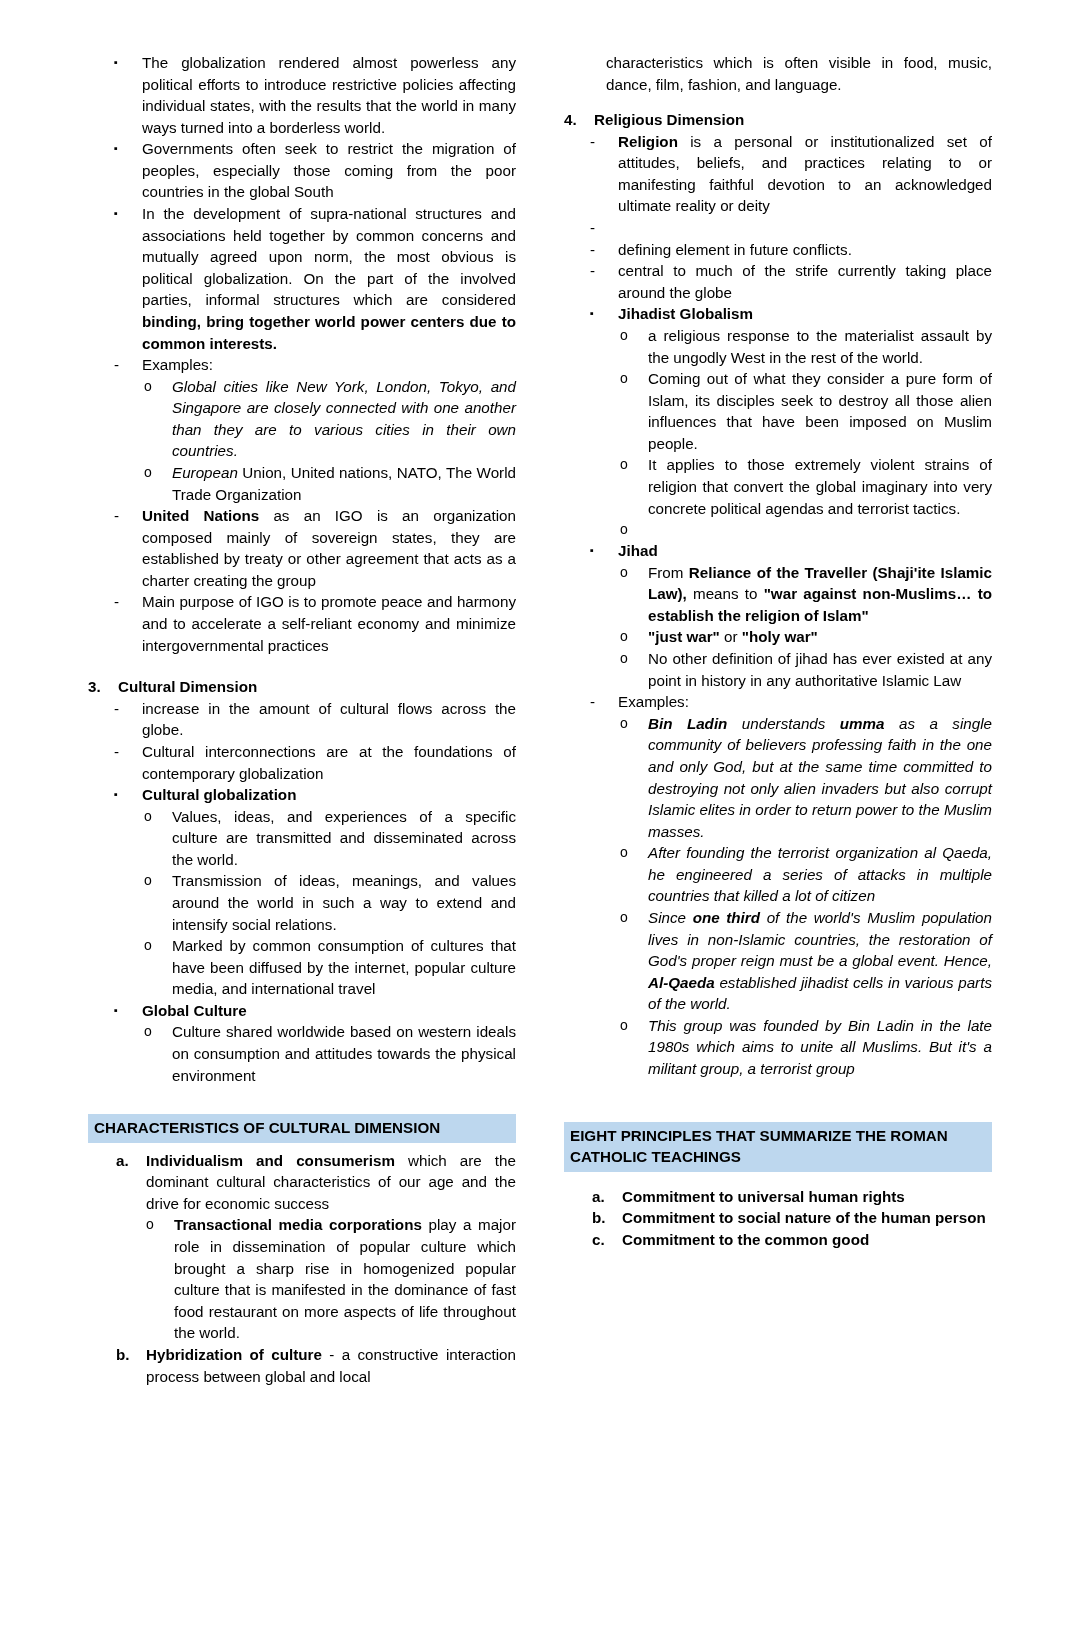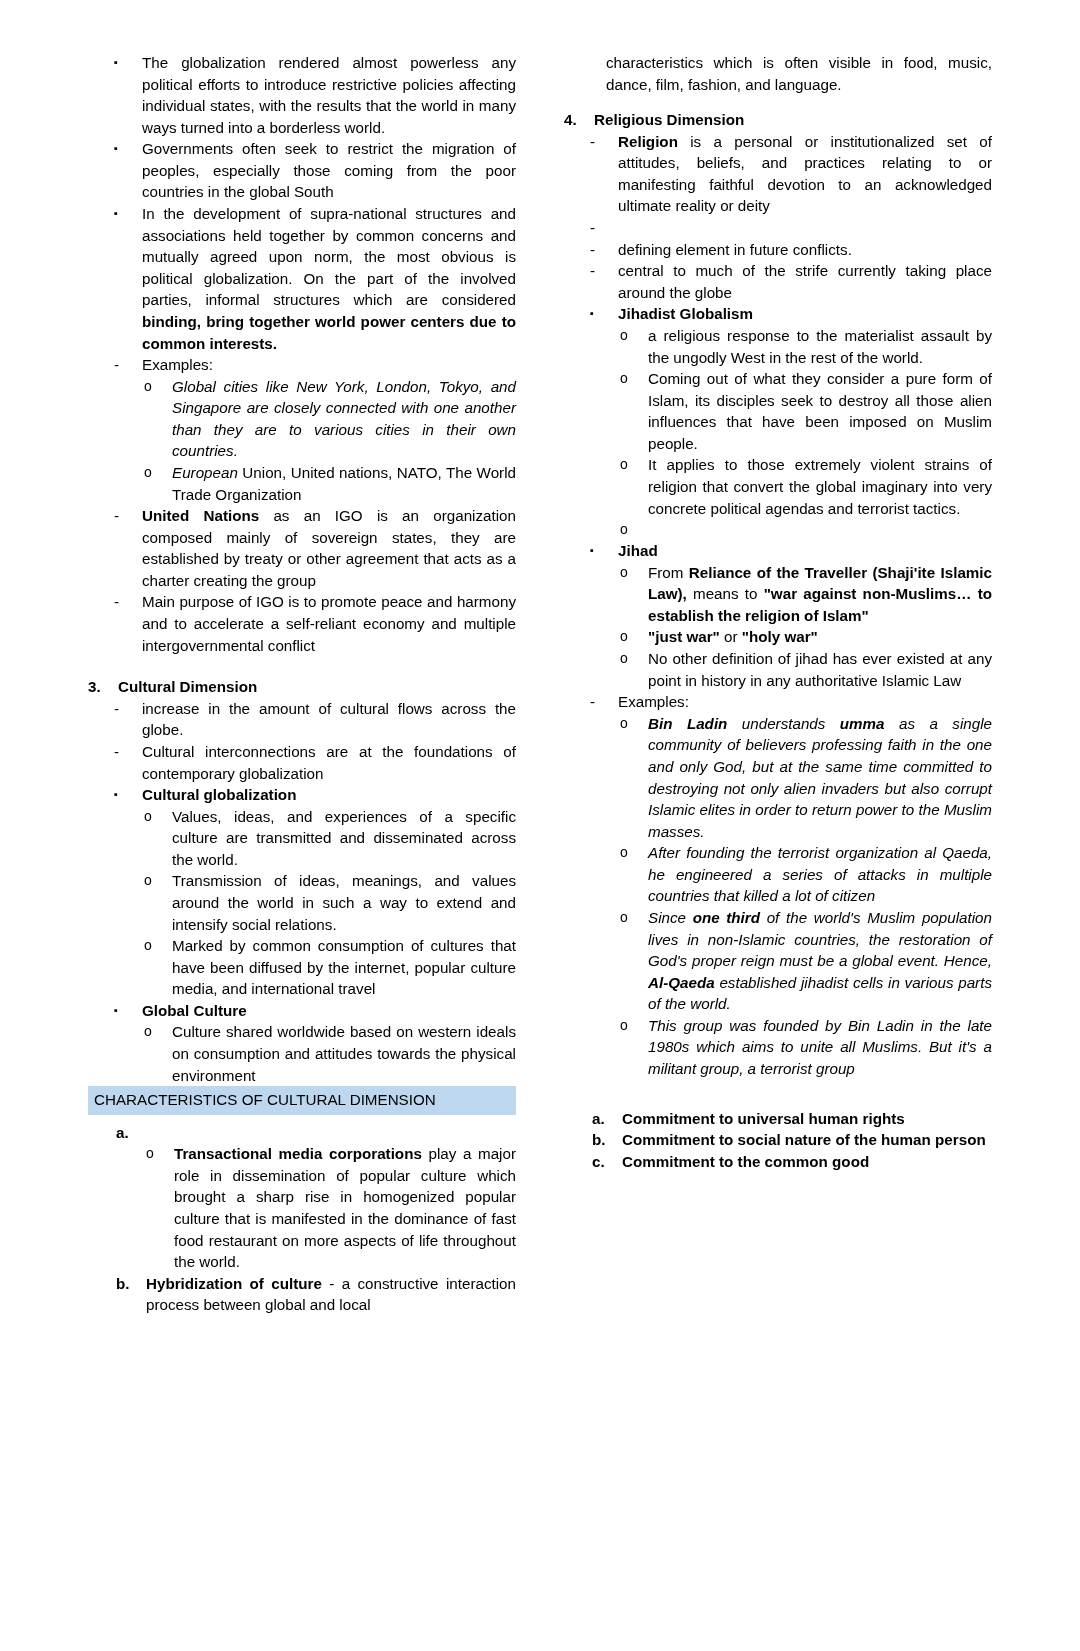--- a/index.html
+++ b/index.html
@@ -61,24 +61,25 @@
 
   b, .b { font-weight: bold; }
   i, .i { font-style: italic; }
 
   .gap-sm { height: 7px; }
   .gap-md { height: 14px; }
   .gap-lg { height: 20px; }
 
   .heading-band {
     background: #bdd7ee;
-    font-weight: normal;
+    font-weight: bold;
     padding: 3px 12px 4px 6px;
     box-sizing: border-box;
     line-height: 1.42;
+    margin-top: 28px;
   }
 </style>
 </head>
 <body>
 
 <div class="page">
   <div class="columns">
     <div class="col" id="left-col">
         <div class="row lvl-sq">
           <span class="marker sq">▪</span>
@@ -103,21 +104,21 @@
         <div class="row lvl-o">
           <span class="marker o">o</span>
           <span class="body"><i>European</i> Union, United nations, NATO, The World Trade Organization</span>
         </div>
         <div class="row lvl-dash">
           <span class="marker">-</span>
           <span class="body"><b>United Nations</b> as an IGO is an organization composed mainly of sovereign states, they are established by treaty or other agreement that acts as a charter creating the group</span>
         </div>
         <div class="row lvl-dash">
           <span class="marker">-</span>
-          <span class="body">Main purpose of IGO is to promote peace and harmony and to accelerate a self-reliant economy and multiple intergovernmental conflict</span>
+          <span class="body">Main purpose of IGO is to promote peace and harmony and to accelerate a self-reliant economy and minimize intergovernmental practices</span>
         </div>
         <div class="gap-lg"></div>
         <div class="row lvl-num">
           <span class="marker b">3.</span>
           <span class="body"><b>Cultural Dimension</b></span>
         </div>
         <div class="row lvl-dash">
           <span class="marker">-</span>
           <span class="body">increase in the amount of cultural flows across the globe.</span>
         </div>
@@ -146,20 +147,21 @@
           <span class="body"><b>Global Culture</b></span>
         </div>
         <div class="row lvl-o">
           <span class="marker o">o</span>
           <span class="body">Culture shared worldwide based on western ideals on consumption and attitudes towards the physical environment</span>
         </div>
         <div class="heading-band">CHARACTERISTICS OF CULTURAL DIMENSION</div>
         <div class="gap-sm"></div>
         <div class="row lvl-alpha">
           <span class="marker b">a.</span>
+          <span class="body"><b>Individualism and consumerism</b> which are the dominant cultural characteristics of our age and the drive for economic success</span>
         </div>
         <div class="row lvl-o3">
           <span class="marker o">o</span>
           <span class="body"><b>Transactional media corporations</b> play a major role in dissemination of popular culture which brought a sharp rise in homogenized popular culture that is manifested in the dominance of fast food restaurant on more aspects of life throughout the world.</span>
         </div>
         <div class="row lvl-alpha">
           <span class="marker b">b.</span>
           <span class="body"><b>Hybridization of culture</b> - a constructive interaction process between global and local</span>
         </div>
       </div>
@@ -234,20 +236,21 @@
         </div>
         <div class="row lvl-o">
           <span class="marker o">o</span>
           <span class="body"><i>Since <b>one third</b> of the world's Muslim population lives in non-Islamic countries, the restoration of God's proper reign must be a global event. Hence, <b>Al-Qaeda</b> established jihadist cells in various parts of the world.</i></span>
         </div>
         <div class="row lvl-o">
           <span class="marker o">o</span>
           <span class="body"><i>This group was founded by Bin Ladin in the late 1980s which aims to unite all Muslims. But it's a militant group, a terrorist group</i></span>
         </div>
         <div class="gap-md"></div>
+        <div class="heading-band">EIGHT PRINCIPLES THAT SUMMARIZE THE ROMAN CATHOLIC TEACHINGS</div>
         <div class="gap-sm"></div>
         <div class="gap-sm"></div>
         <div class="row lvl-alpha">
           <span class="marker b">a.</span>
           <span class="body"><b>Commitment to universal human rights</b></span>
         </div>
         <div class="row lvl-alpha">
           <span class="marker b">b.</span>
           <span class="body"><b>Commitment to social nature of the human person</b></span>
         </div>

